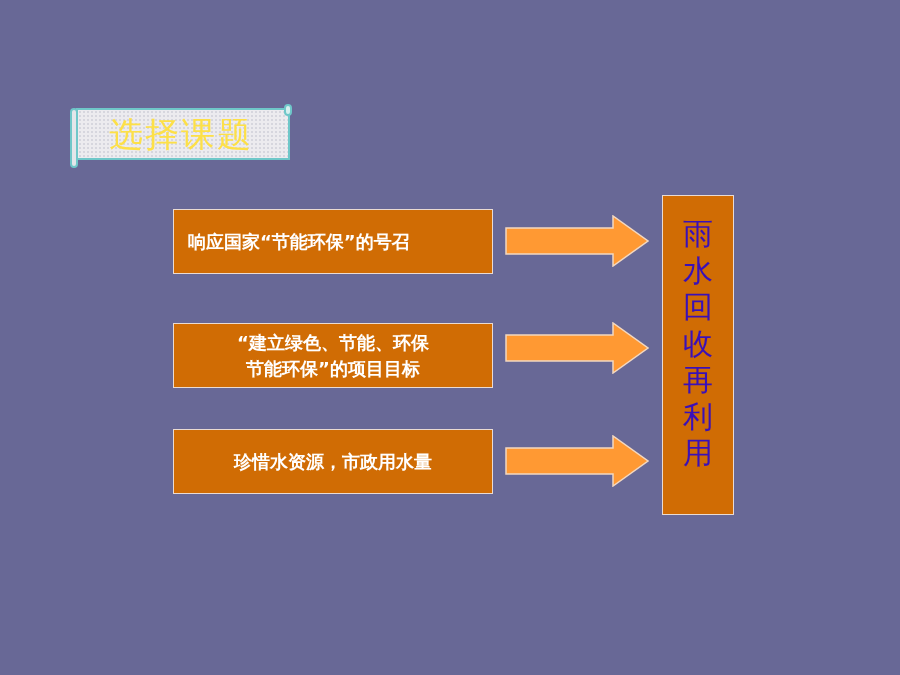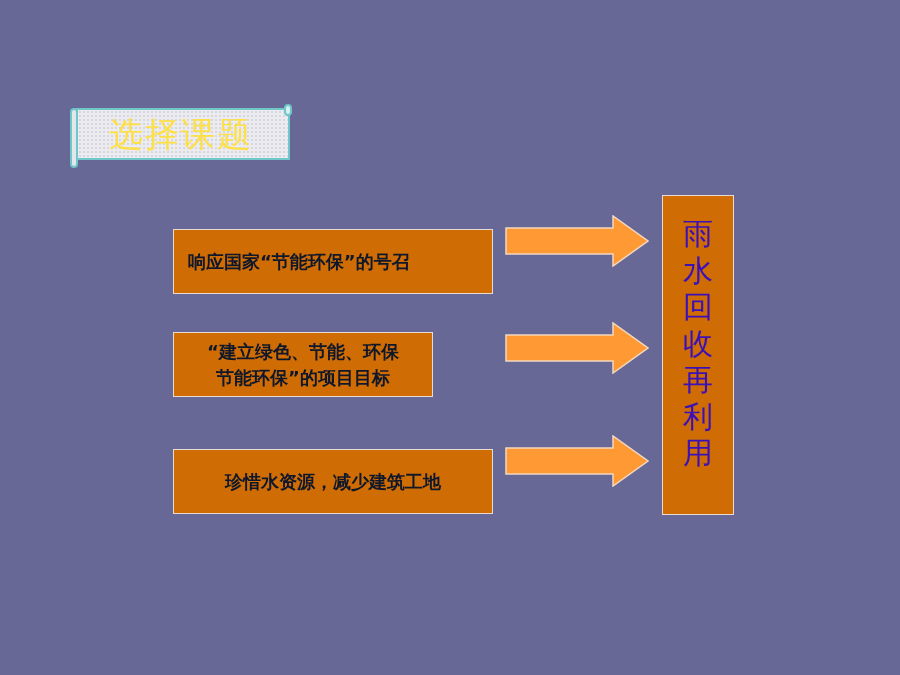--- a/index.html
+++ b/index.html
@@ -31,26 +31,26 @@
       box-sizing: border-box;
     }
     .scroll-title {
       position: absolute; left: 0; top: 0; width: 222px; height: 62px;
       display: flex; align-items: center; justify-content: center;
       color: #fde047; font-size: 34px; letter-spacing: 2px;
     }
     .box {
       position: absolute; background: #d06c04;
       border: 1.5px solid #eadbd2; box-sizing: border-box;
-      color: #0f172a; font-weight: bold; font-size: 18px;
+      color: #ffffff; font-weight: bold; font-size: 18px;
       display: flex; align-items: center; justify-content: center;
-      text-align: center; line-height: 26px; margin-top: 20px;
+      text-align: center; line-height: 26px;
     }
     .box1 { left: 173px; top: 209px; width: 320px; height: 65px; justify-content: flex-start; padding-left: 14px; }
-    .box2 { left: 173px; top: 312px; width: 260px; height: 65px; }
+    .box2 { left: 173px; top: 323px; width: 320px; height: 65px; }
     .box3 { left: 173px; top: 429px; width: 320px; height: 65px; }
     .arrow { position: absolute; width: 144px; height: 52px; }
     .arrow1 { left: 505px; top: 215px; }
     .arrow2 { left: 505px; top: 322px; }
     .arrow3 { left: 505px; top: 435px; }
     .result {
       position: absolute; left: 662px; top: 195px; width: 72px; height: 320px;
       background: #d06c04; border: 1.5px solid #eadbd2; box-sizing: border-box;
       display: flex; flex-direction: column; align-items: center;
       padding-top: 20px;
@@ -77,21 +77,21 @@
 
 <div class="box box2">
   <div>
     <div>“建立绿色、节能、环保</div>
     <div>节能环保”的项目目标</div>
   </div>
 </div>
 
 <div class="box box3">
   <div>
-    <div>珍惜水资源，减少建筑工地</div>
+    <div>珍惜水资源，市政用水量</div>
   </div>
 </div>
 
 <svg class="arrow arrow1" viewBox="0 0 144 52">
   <polygon points="1,13 108,13 108,1 143,26 108,51 108,39 1,39" fill="#ff9933" stroke="#f3d8c0" stroke-width="1.5"></polygon>
 </svg>
 <svg class="arrow arrow2" viewBox="0 0 144 52">
   <polygon points="1,13 108,13 108,1 143,26 108,51 108,39 1,39" fill="#ff9933" stroke="#f3d8c0" stroke-width="1.5"></polygon>
 </svg>
 <svg class="arrow arrow3" viewBox="0 0 144 52">

